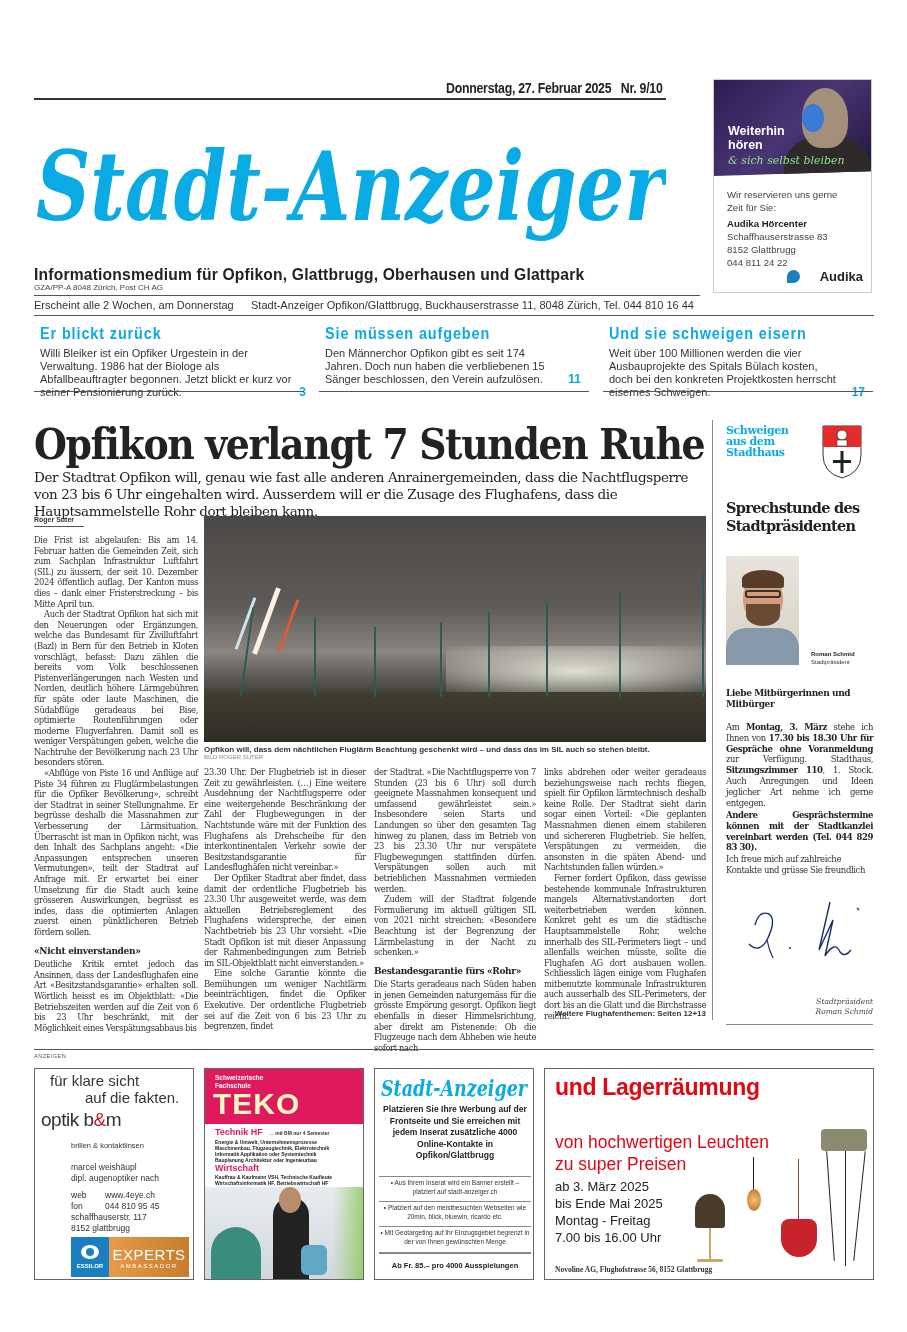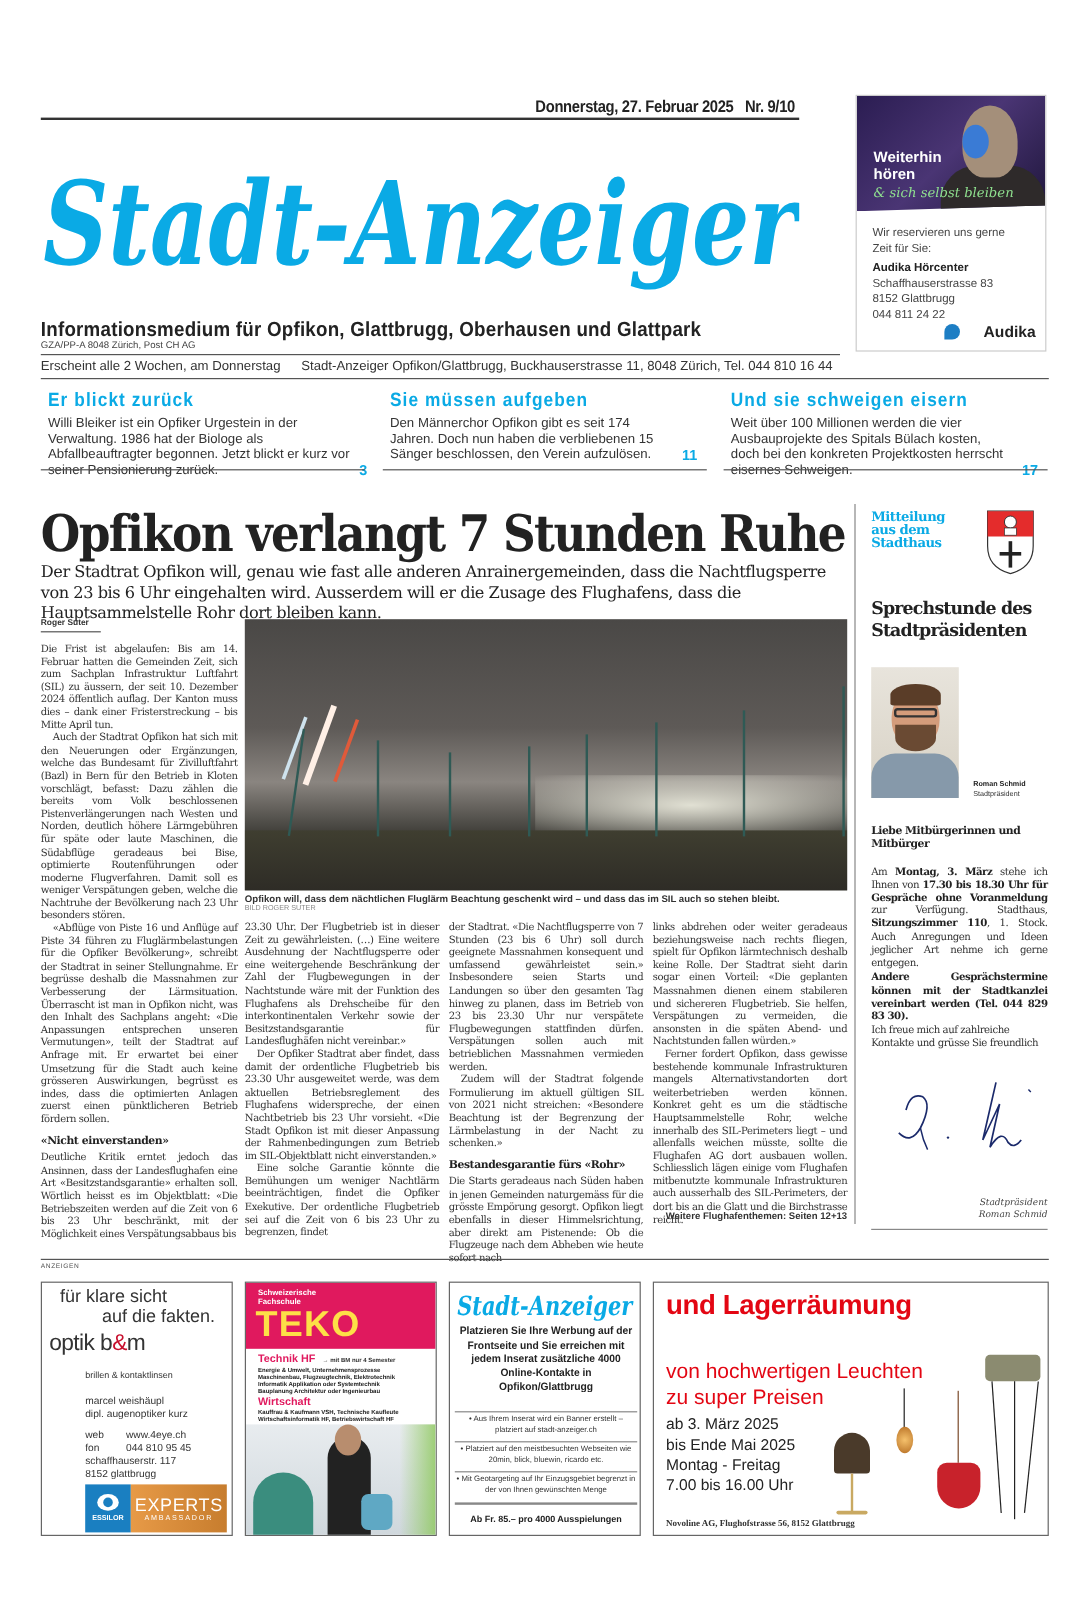--- a/index.html
+++ b/index.html
@@ -105,21 +105,21 @@
   #ad-optik .badge .ess { width: 38px; background: #1a7fc1; color: #fff; font-size: 6px; font-weight: bold; display: flex; flex-direction: column; align-items: center; justify-content: center; gap: 4px; }
   #ad-optik .badge .eye { width: 18px; height: 14px; border-radius: 50%; background: #fff; position: relative; }
   #ad-optik .badge .eye::after { content: ""; position: absolute; left: 5px; top: 3px; width: 8px; height: 8px; border-radius: 50%; background: #1a7fc1; }
   #ad-optik .badge .exp { flex: 1; background: linear-gradient(90deg, #e79a47, #c77d2e); color: #fff; display: flex; flex-direction: column; align-items: center; justify-content: center; }
   #ad-optik .badge .exp .a { font-size: 15px; letter-spacing: 0.5px; }
   #ad-optik .badge .exp .b { font-size: 6px; letter-spacing: 1.5px; }
 
   #ad-teko { left: 204px; width: 160px; }
   #ad-teko .top { position: absolute; left: 0; top: 0; width: 100%; height: 55px; background: #e0195e; }
   #ad-teko .top .s { position: absolute; left: 10px; top: 5px; font-size: 6.5px; font-weight: bold; color: #fff; line-height: 8px; }
-  #ad-teko .top .t { position: absolute; left: 8px; top: 18px; font-size: 30px; font-weight: bold; color: #fde047; letter-spacing: 1px; }
+  #ad-teko .top .t { position: absolute; left: 8px; top: 18px; font-size: 30px; font-weight: bold; color: #fef9c3; letter-spacing: 1px; }
   #ad-teko .h { position: absolute; left: 10px; font-size: 9px; font-weight: bold; color: #e0195e; }
   #ad-teko .h small { font-size: 5px; color: #333; font-weight: bold; margin-left: 6px; }
   #ad-teko .lst { position: absolute; left: 10px; font-size: 5px; font-weight: bold; line-height: 6px; color: #222; }
   #ad-teko .photo { position: absolute; left: 0; top: 110px; width: 100%; height: 102px; background: linear-gradient(180deg, #e8ecef 0%, #cfd7dc 100%); }
   #ad-teko .photo .girl { position: absolute; left: 68px; top: 10px; width: 36px; height: 92px; background: #222; border-radius: 18px 18px 0 0; }
   #ad-teko .photo .girlhead { position: absolute; left: 74px; top: 0; width: 22px; height: 26px; border-radius: 50%; background: #b88d6e; }
   #ad-teko .photo .boy { position: absolute; left: 6px; top: 40px; width: 50px; height: 62px; background: #3a8d7e; border-radius: 25px 25px 0 0; }
   #ad-teko .photo .bag { position: absolute; left: 96px; top: 58px; width: 26px; height: 30px; background: #5fa8c4; border-radius: 6px; }
   #ad-teko .photo .green { position: absolute; right: 0; top: 0; width: 30px; height: 102px; background: linear-gradient(90deg, rgba(140,200,90,0), rgba(140,200,90,0.8)); }
 
@@ -251,21 +251,21 @@
   <p>Die Starts geradeaus nach Süden haben in jenen Gemeinden naturgemäss für die grösste Empörung gesorgt. Opfikon liegt ebenfalls in dieser Himmelsrichtung, aber direkt am Pistenende: Ob die Flugzeuge nach dem Abheben wie heute sofort nach</p>
 </div>
 <div class="abs col" id="col4">
   <p>links abdrehen oder weiter geradeaus beziehungsweise nach rechts fliegen, spielt für Opfikon lärmtechnisch deshalb keine Rolle. Der Stadtrat sieht darin sogar einen Vorteil: «Die geplanten Massnahmen dienen einem stabileren und sichereren Flugbetrieb. Sie helfen, Verspätungen zu vermeiden, die ansonsten in die späten Abend- und Nachtstunden fallen würden.»</p>
   <p class="ind">Ferner fordert Opfikon, dass gewisse bestehende kommunale Infrastrukturen mangels Alternativstandorten dort weiterbetrieben werden können. Konkret geht es um die städtische Hauptsammelstelle Rohr, welche innerhalb des SIL-Perimeters liegt – und allenfalls weichen müsste, sollte die Flughafen AG dort ausbauen wollen. Schliesslich lägen einige vom Flughafen mitbenutzte kommunale Infrastrukturen auch ausserhalb des SIL-Perimeters, der dort bis an die Glatt und die Birchstrasse reicht.</p>
 </div>
 <div class="abs cond" id="more">Weitere Flughafenthemen: Seiten 12+13</div>
 <div class="abs vline" style="left:712px;top:420px;height:600px"></div>
 
 <div class="abs" id="side-kicker">
-  <div>Mitteilung</div>
+  <div>Schweigen</div>
     <div>aus dem</div>
     <div>Stadthaus</div>
 </div>
 <svg class="abs" id="crest" viewBox="0 0 40 54">
   <path d="M1 1 H39 V30 Q39 48 20 53 Q1 48 1 30 Z" fill="#fff" stroke="#333" stroke-width="1"></path>
   <path d="M1 1 H39 V22 H1 Z" fill="#e42c2c"></path>
   <circle cx="20" cy="10" r="5" fill="#fff" stroke="#333" stroke-width="0.8"></circle>
   <rect x="15" y="15" width="10" height="6" fill="#fff" stroke="#333" stroke-width="0.6"></rect>
   <rect x="18.5" y="26" width="3" height="22" fill="#222"></rect>
   <rect x="11" y="35" width="18" height="3" fill="#222"></rect>
@@ -301,21 +301,21 @@
 <div class="abs" id="ads-rule"></div>
 <div class="abs cond" id="ads-label">ANZEIGEN</div>
 
 <div class="abs ad" id="ad-optik">
   <div class="l1">für klare sicht</div>
   <div class="l2">auf die fakten.</div>
   <div class="brand"><span>optik b</span><span class="amp">&amp;</span><span>m</span></div>
   <div class="sub">brillen &amp; kontaktlinsen</div>
   <div class="contact">
     <div>marcel weishäupl</div>
-    <div style="margin-bottom:6px">dipl. augenoptiker kurz</div>
+    <div style="margin-bottom:6px">dipl. augenoptiker nach</div>
     <div class="row">
         <span>web</span>
         <span>www.4eye.ch</span>
       </div>
     <div class="row">
         <span>fon</span>
         <span>044 810 95 45</span>
       </div>
     <div>schaffhauserstr. 117</div>
     <div>8152 glattbrugg</div>

